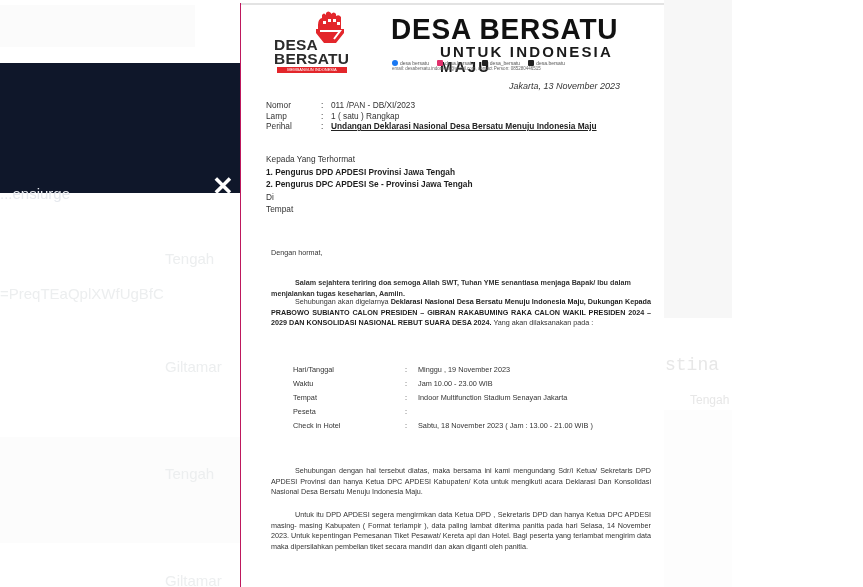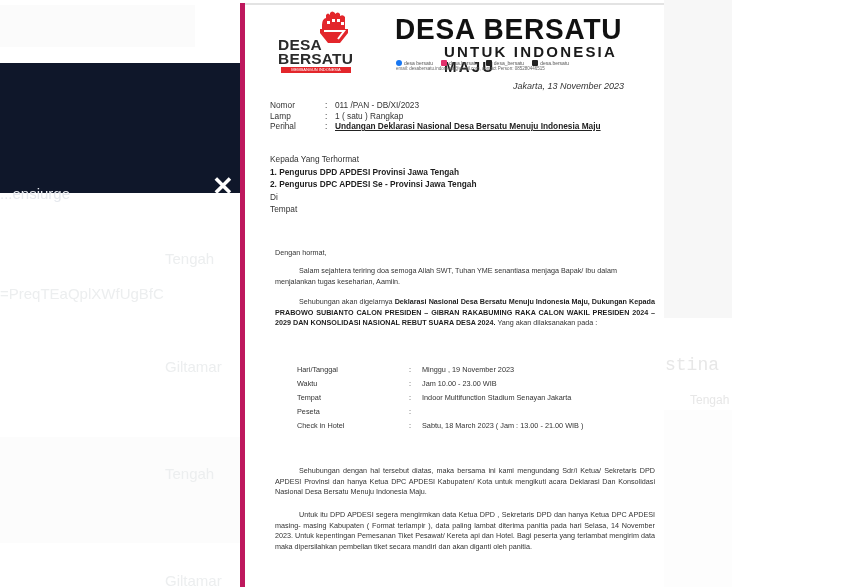--- a/index.html
+++ b/index.html
@@ -12,21 +12,21 @@
     .bg-banner { position: absolute; left: 0; top: 63px; width: 240px; height: 130px; background: #0f172a; }
     .bg-banner-label { position: absolute; left: 0; top: 122px; font-size: 15px; color: #e6e9ee; }
     .bg-close { position: absolute; left: 212px; top: 108px; font-size: 26px; color: #ffffff; font-weight: bold; }
     .bg-row { position: absolute; left: 0; width: 240px; font-size: 15px; color: #eceeef; }
     .bg-band { position: absolute; left: 0; width: 240px; background: #fcfcfc; }
     .bg-right-card { position: absolute; left: 664px; top: 0; width: 68px; height: 318px; background: #f7f7f7; }
     .bg-right-text { position: absolute; left: 665px; font-size: 18px; color: #e7e7e7; }
     .bg-right-col { position: absolute; left: 664px; top: 410px; width: 68px; height: 177px; background: #fdfdfd; }
 
     
-    .doc { position: absolute; left: 240px; top: 3px; width: 424px; height: 584px; background: #ffffff; border-left: 5px solid #be185d; }
+    .doc { position: absolute; left: 240px; top: 3px; width: 424px; height: 584px; background: #ffffff; border-left: 1px solid #be185d; }
     .doc-topline { position: absolute; left: 0; top: 0; width: 100%; height: 2px; background: #e3e3e3; }
 
     .logo { position: absolute; left: 33px; top: 8px; width: 80px; height: 64px; }
     .logo-hand { position: absolute; left: 40px; top: 0; width: 32px; height: 34px; }
     .logo-word { position: absolute; left: 0; font-size: 15.5px; font-weight: bold; color: #2b2b2b; line-height: 15px; letter-spacing: 0.2px; }
     .logo-tag { position: absolute; left: 3px; top: 56px; width: 70px; height: 6px; background: #e3262b; color: #fff; font-size: 4px; text-align: center; line-height: 6px; }
 
     .head-title { position: absolute; left: 150px; top: 13px; font-size: 28px; font-weight: bold; color: #111; letter-spacing: 0.8px; line-height: 28px; transform: scaleY(1.05); }
     .head-sub { position: absolute; left: 151px; top: 41px; font-size: 15px; font-weight: bold; color: #1a1a1a; letter-spacing: 2.2px; line-height: 15px; margin-left: 48px; }
     .socials { position: absolute; left: 151px; top: 57px; display: flex; gap: 8px; font-size: 5px; color: #555; }
@@ -138,21 +138,21 @@
 
   <div class="recip">
     <div>Kepada Yang Terhormat</div>
     <div class="b">1. Pengurus DPD APDESI Provinsi Jawa Tengah</div>
     <div class="b">2. Pengurus DPC APDESI  Se - Provinsi  Jawa Tengah</div>
     <div>Di</div>
     <div>Tempat</div>
   </div>
 
   <div class="body-text" style="top:245px;">Dengan hormat,</div>
-  <div class="body-text indent" style="top:263px;">Salam sejahtera teriring doa semoga Allah SWT, Tuhan YME senantiasa menjaga Bapak/ Ibu  dalam menjalankan tugas keseharian, Aamiin.</div>
+  <div class="body-text indent" style="top:275px;font-weight:bold;">Salam sejahtera teriring doa semoga Allah SWT, Tuhan YME senantiasa menjaga Bapak/ Ibu  dalam menjalankan tugas keseharian, Aamiin.</div>
 
   <div class="body-text indent just" style="top:294px;">
     <span>Sehubungan akan  digelarnya </span><span class="bold">Deklarasi Nasional Desa Bersatu Menuju Indonesia Maju, Dukungan Kepada PRABOWO SUBIANTO CALON PRESIDEN –  GIBRAN RAKABUMING RAKA CALON WAKIL PRESIDEN 2024 – 2029 DAN KONSOLIDASI  NASIONAL REBUT SUARA DESA 2024.</span><span> Yang akan dilaksanakan pada :</span>
   </div>
 
   <div class="sched">
     <div class="sched-row">
       <span class="sched-k">Hari/Tanggal</span>
       <span class="sched-c">:</span>
       <span>Minggu , 19 November 2023</span>
@@ -167,19 +167,19 @@
       <span class="sched-c">:</span>
       <span>Indoor Multifunction Stadium Senayan Jakarta</span>
     </div>
     <div class="sched-row">
       <span class="sched-k">Peseta</span>
       <span class="sched-c">:</span>
     </div>
     <div class="sched-row">
       <span class="sched-k">Check in Hotel</span>
       <span class="sched-c">:</span>
-      <span>Sabtu, 18 March 2023 ( Jam : 13.00  - 21.00 WIB )</span>
+      <span>Sabtu, 18 November 2023 ( Jam : 13.00  - 21.00 WIB )</span>
     </div>
   </div>
 
   <div class="body-text indent just" style="top:463px;">Sehubungan dengan hal  tersebut diatas, maka bersama ini kami mengundang Sdr/i  Ketua/ Sekretaris DPD APDESI Provinsi  dan hanya Ketua DPC APDESI Kabupaten/ Kota  untuk mengikuti acara Deklarasi Dan Konsolidasi  Nasional Desa Bersatu Menuju Indonesia Maju.</div>
   <div class="body-text indent just" style="top:507px;">Untuk itu DPD APDESI segera mengirmkan data Ketua DPD , Sekretaris DPD  dan hanya Ketua DPC APDESI masing- masing Kabupaten ( Format terlampir ), data paling lambat diterima panitia  pada hari Selasa, 14 November 2023.  Untuk kepentingan Pemesanan Tiket Pesawat/ Kereta api  dan Hotel. Bagi peserta yang terlambat mengirim data maka dipersilahkan pembelian tiket secara mandiri dan akan diganti oleh panitia.</div>
 </div>
 
 </body></html>

